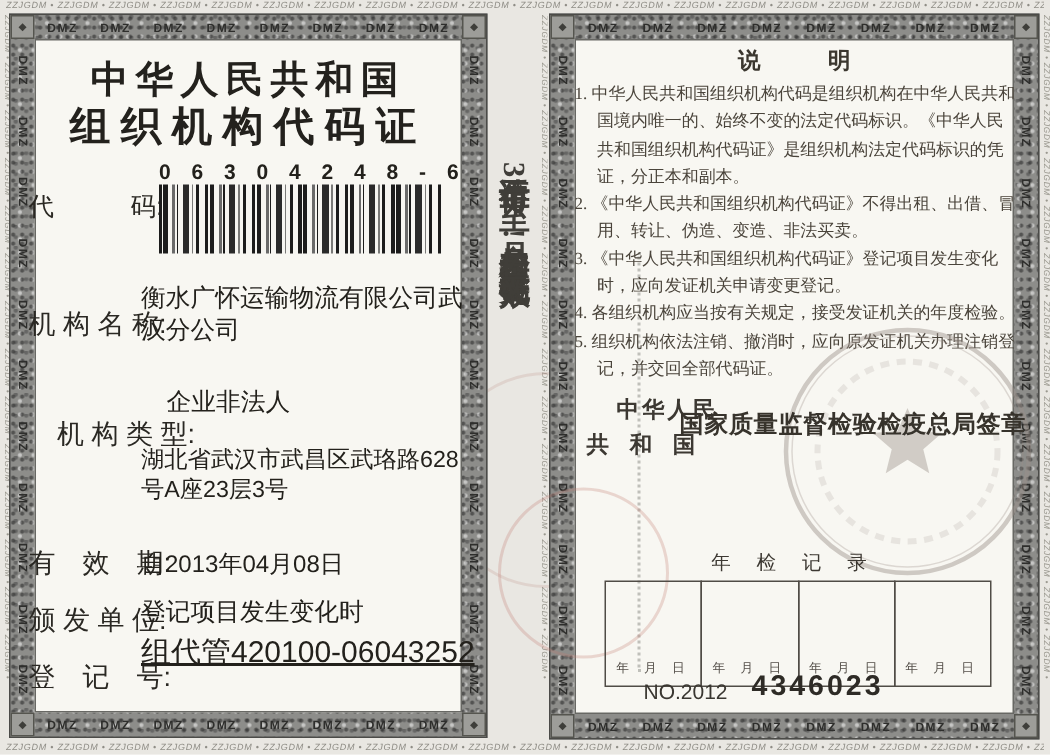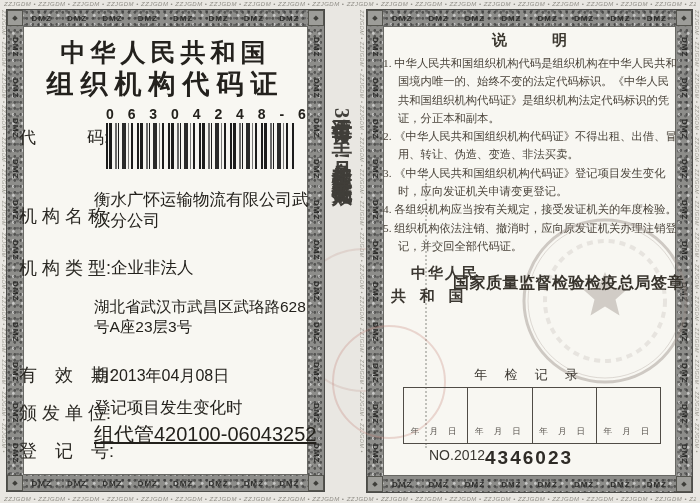--- a/index.html
+++ b/index.html
@@ -69,26 +69,26 @@
   .note-list div{padding-left:15px;text-indent:-15px;}
   .dot-line{position:absolute;left:58px;top:158px;height:280px;width:0;
     border-left:2px dotted rgba(90,88,84,.35);}
   .country{position:absolute;left:24px;font-family:"Liberation Serif",serif;
     font-weight:bold;color:#3c3832;font-size:15px;white-space:nowrap;}
   .authority{position:absolute;left:86px;top:263px;width:232px;
     font-family:"Liberation Serif",serif;font-weight:bold;font-size:16px;
     color:#37332c;letter-spacing:.5px;}
   .annual-heading{position:absolute;top:356px;width:100%;text-align:center;
     font-family:"Liberation Serif",serif;font-size:13px;letter-spacing:7px;color:#3c3832;}
-  .annual-table{position:absolute;left:36px;top:377px;width:258px;height:57px;display:flex;}
+  .annual-table{position:absolute;left:36px;top:377px;width:258px;height:71px;display:flex;}
   .annual-cell{flex:1;border:1px solid #504c46;margin-left:-1px;position:relative;}
   .annual-cell:first-child{margin-left:0;}
   .annual-cell span{position:absolute;bottom:5px;width:100%;text-align:center;
     font-size:8.5px;letter-spacing:4px;color:#55504a;font-family:"Liberation Serif",serif;}
-  .serial-row{position:absolute;left:62px;top:437px;display:flex;align-items:flex-start;}
+  .serial-row{position:absolute;left:62px;top:437px;display:flex;align-items:flex-end;gap:16px;}
   .serial-prefix{font-size:14px;color:#3a3731;}
   .serial-number{font-size:19px;font-weight:bold;letter-spacing:2px;color:#2e2b26;}
   .seal-svg{position:absolute;left:152px;top:205px;}
   .red-arc{position:absolute;left:-35px;top:315px;width:110px;height:110px;border-radius:50%;
     border:2px solid rgba(195,125,115,.28);}
 </style>
 </head>
 <body>
 
 <div class="canvas">
@@ -157,21 +157,21 @@
     <div class="cert-title t2">组织机构代码证</div>
     <div class="cert-title t1">中华人民共和国</div>
 
     <div class="field-label" style="top:116px;font-size:17px;">代　　　码:</div>
     <div class="code-digits">0 6 3 0 4 2 4 8 - 6</div>
     <div class="barcode"></div>
 
     <div class="field-label" style="top:194px;">机 构 名 称:</div>
     <div class="field-value" style="top:179px;width:224px;font-size:16.5px;line-height:1.26;">衡水广怀运输物流有限公司武汉分公司</div>
 
-    <div class="field-label" style="top:246px;">机 构 类 型:</div>
+    <div class="field-label" style="top:267px;margin-left:19px;">机 构 类 型:</div>
     <div class="field-value" style="top:247px;font-size:16.5px;margin-left:17px;">企业非法人</div>
 
     <div class="field-value" style="top:287px;width:225px;font-size:15.5px;line-height:1.3;">湖北省武汉市武昌区武珞路628号A座23层3号</div>
 
     <div class="field-label" style="top:353px;">有　效　期:</div>
     <div class="field-value" style="top:344px;font-size:16px;margin-top:12px;">自2013年04月08日</div>
 
     <div class="field-label" style="top:391px;">颁 发 单 位:</div>
     <div class="field-value" style="top:387px;font-size:16.5px;">登记项目发生变化时</div>
 

